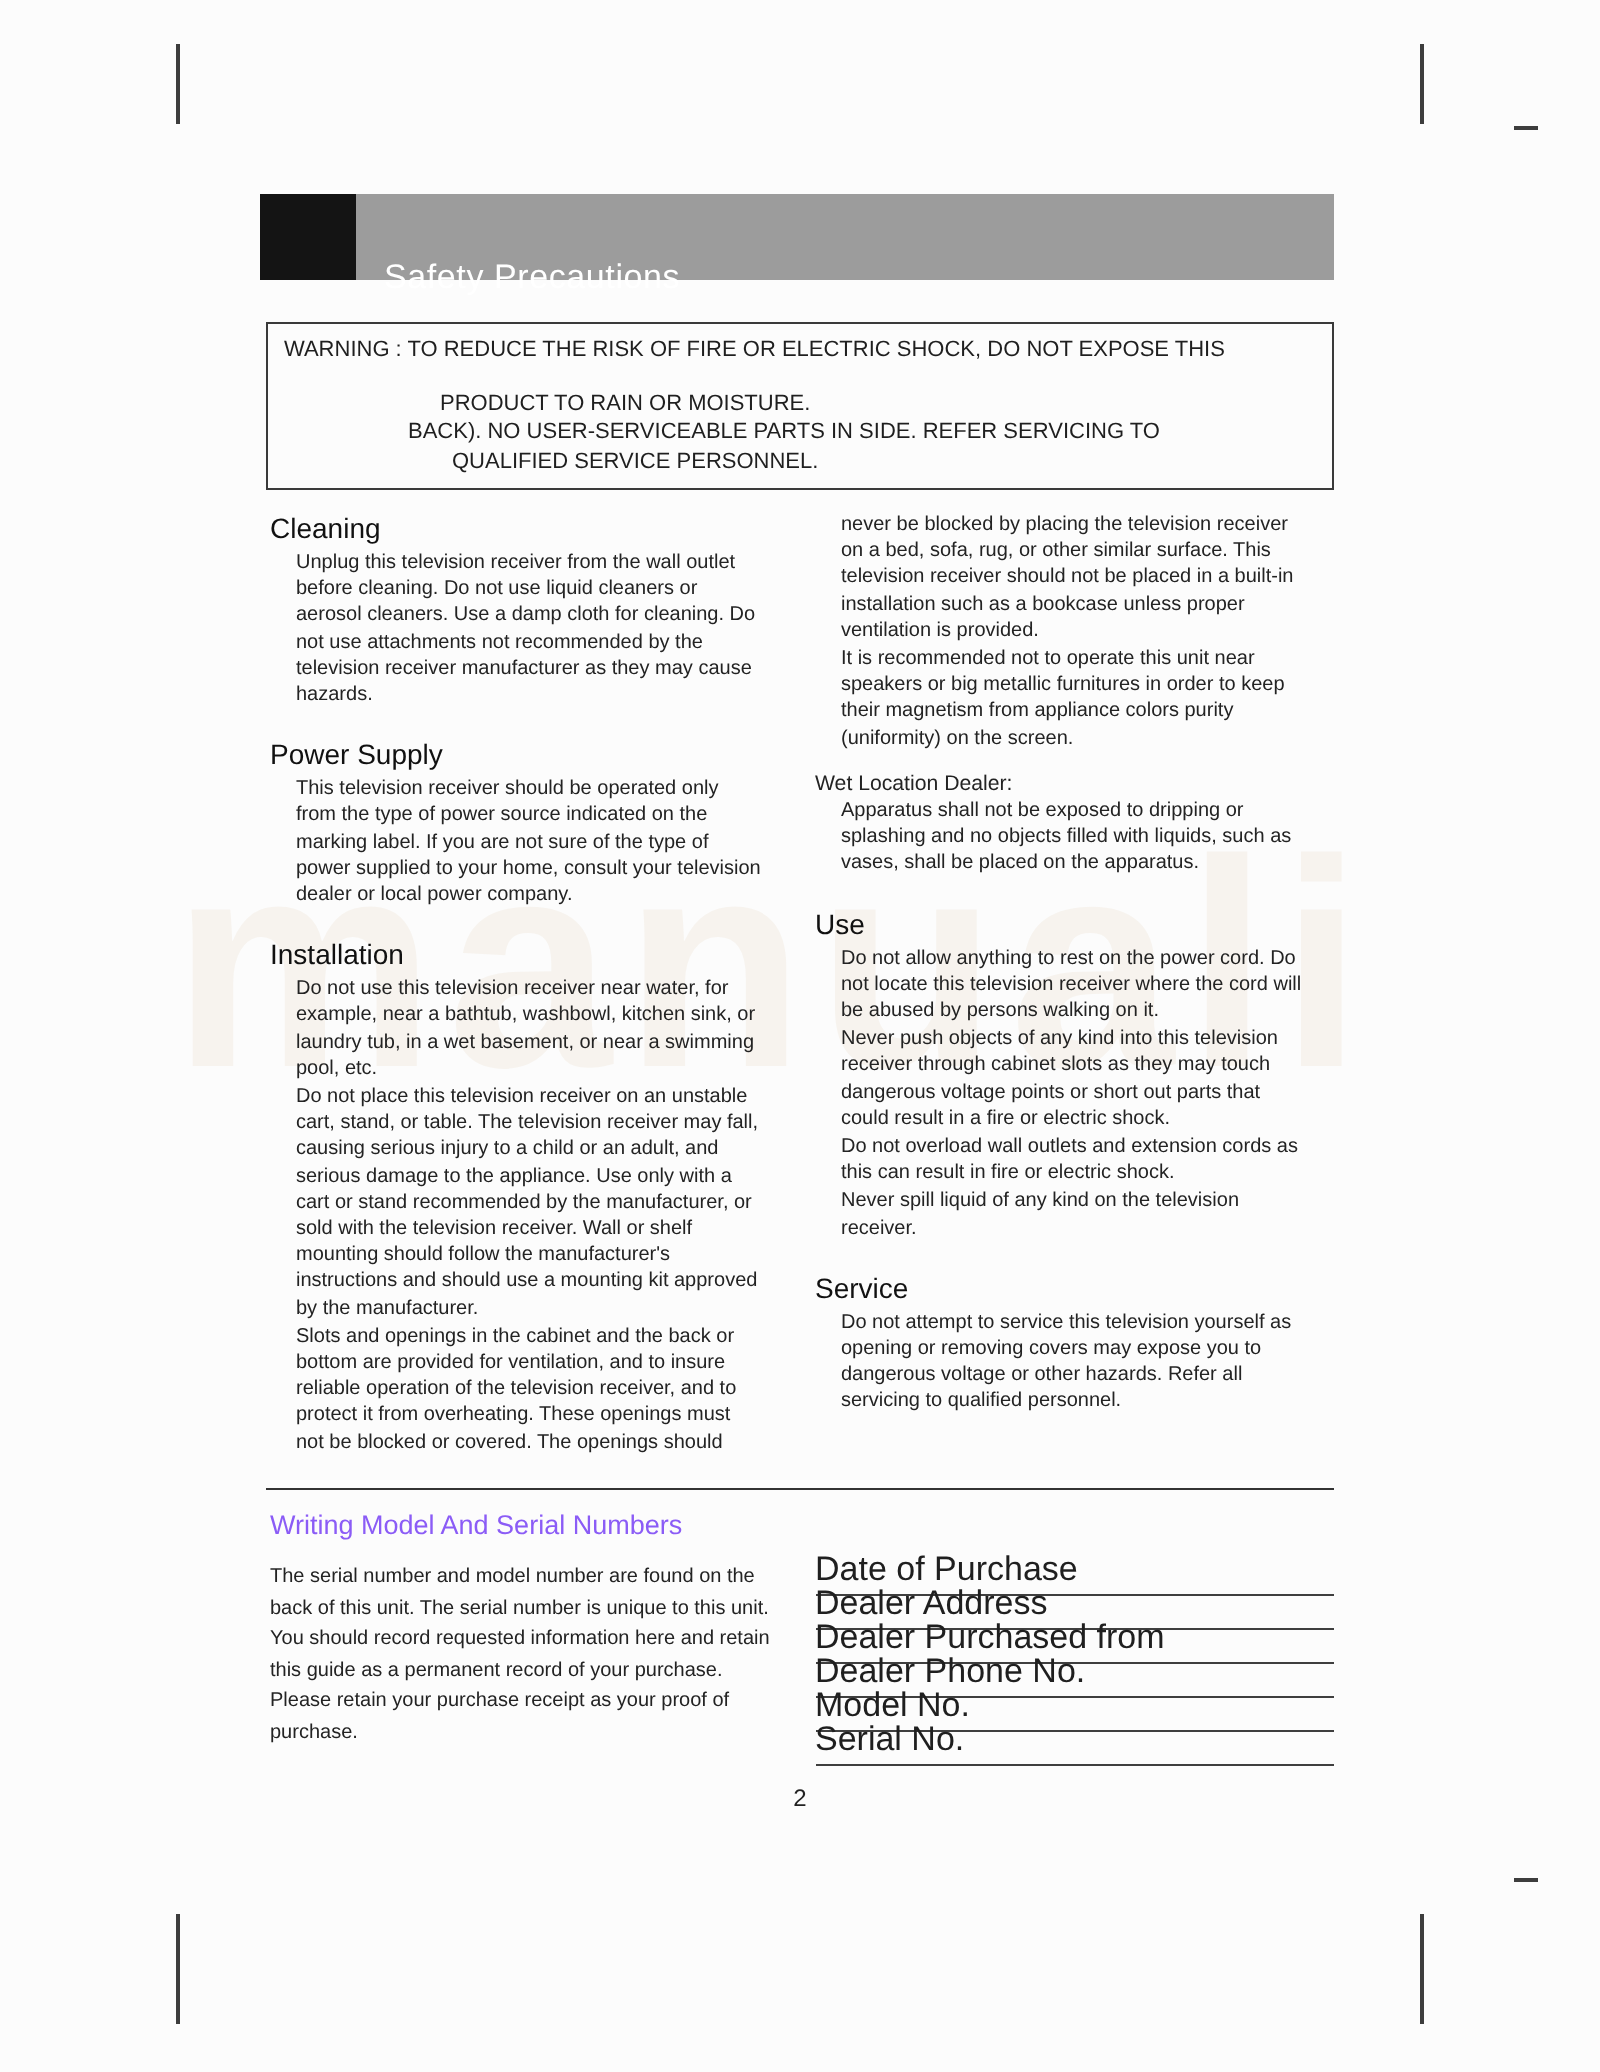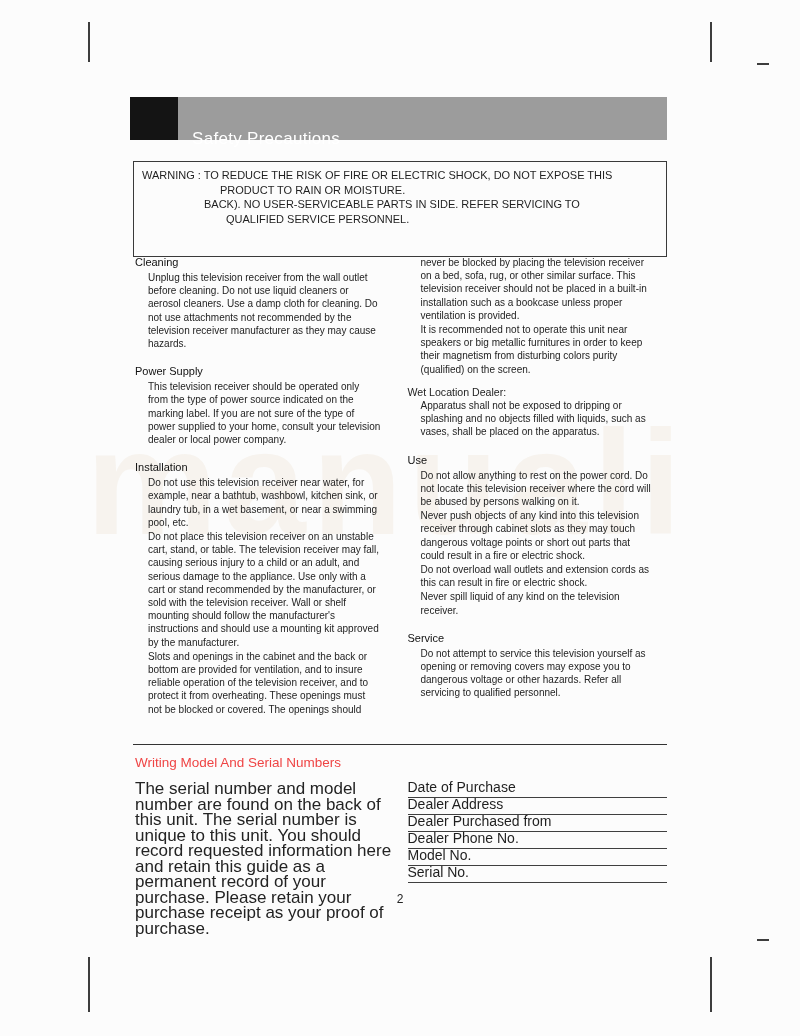--- a/index.html
+++ b/index.html
@@ -32,47 +32,47 @@
   .dash-b  { left:757px; top:939px; }
 
   
   .header-row { position:absolute; left:130px; top:97px; width:537px; height:43px; display:flex; z-index:2; }
   .header-block { width:48px; height:100%; background:#141414; }
   .header-bar { flex:1; background:#9c9c9c; display:flex; align-items:center; padding-left:14px; }
   .header-title { color:#ffffff; font-size:17px; letter-spacing:0.3px;margin-top:40px; }
 
   
   .warning-box {
-    position:absolute; left:133px; top:161px; width:534px; height:96px;
+    position:absolute; left:133px; top:161px; width:534px; height:84px;
     border:1px solid #3a3a3a; padding:6px 8px; z-index:2;
     font-size:11px; line-height:14.6px; color:#1f1f1f; background:transparent;
   }
-  .warning-box .ind-a { padding-left:78px; }
+  .warning-box .ind-a { padding-left:78px;margin-top:12px; }
   .warning-box .ind-b { padding-left:62px; }
   .warning-box .ind-c { padding-left:84px; }
 
   
   .columns { position:absolute; left:135px; top:256px; width:532px; display:flex; gap:13px; z-index:2; }
   .col { flex:1; }
-  .sec-h { font-size:11px; font-weight:normal; color:#111; margin:15px 0 3px; }
+  .sec-h { font-size:14px; font-weight:normal; color:#111; margin:15px 0 3px; }
   .sec-h.first { margin-top:0; }
   .body-p { font-size:10px; line-height:13.2px; color:#232323; margin:0 13px 1px; }
   .wet-label { font-size:10.6px; line-height:13.2px; color:#232323; margin-top:10px; }
 
   
   .divider { position:absolute; left:133px; top:744px; width:534px; height:1px; background:#333; z-index:2; }
-  .bottom-heading { position:absolute; left:135px; top:755px; font-size:13.5px; font-weight:normal; color:#ef4444; z-index:2; }
+  .bottom-heading { position:absolute; left:135px; top:755px; font-size:13.5px; font-weight:normal; color:#8b5cf6; z-index:2; }
   .bottom-cols { position:absolute; left:135px; top:781px; width:532px; display:flex; gap:13px; z-index:2; }
   .bottom-cols .bcol { flex:1; }
-  .bottom-p { font-size:17px; line-height:15.5px; color:#232323; }
+  .bottom-p { font-size:10px; line-height:15.5px; color:#232323; }
   .field-row {
     height:17px; border-bottom:1px solid #3f3f3f;
     display:flex; align-items:flex-end;
   }
-  .field-label { font-size:14px; color:#1f1f1f; padding-bottom:2px; }
+  .field-label { font-size:17px; color:#1f1f1f; padding-bottom:2px; }
 
   
   .page-num { position:absolute; left:133px; top:892px; width:534px; text-align:center; font-size:12px; color:#222; z-index:2; }
 </style>
 </head>
 <body>
 
 <div class="watermark">manuali</div>
 
 <div class="crop v crop-tl"></div>
@@ -106,21 +106,21 @@
     <p class="body-p">This television receiver should be operated only from the type of power source indicated on the marking label. If you are not sure of the type of power supplied to your home, consult your television dealer or local power company.</p>
 
     <h3 class="sec-h">Installation</h3>
     <p class="body-p">Do not use this television receiver near water, for example, near a bathtub, washbowl, kitchen sink, or laundry tub, in a wet basement, or near a swimming pool, etc.</p>
     <p class="body-p">Do not place this television receiver on an unstable cart, stand, or table. The television receiver may fall, causing serious injury to a child or an adult, and serious damage to the appliance. Use only with a cart or stand recommended by the manufacturer, or sold with the television receiver. Wall or shelf mounting should follow the manufacturer's instructions and should use a mounting kit approved by the manufacturer.</p>
     <p class="body-p">Slots and openings in the cabinet and the back or bottom are provided for ventilation, and to insure reliable operation of the television receiver, and to protect it from overheating. These openings must not be blocked or covered. The openings should</p>
   </div>
 
   <div class="col">
     <p class="body-p">never be blocked by placing the television receiver on a bed, sofa, rug, or other similar surface. This television receiver should not be placed in a built-in installation such as a bookcase unless proper ventilation is provided.</p>
-    <p class="body-p">It is recommended not to operate this unit near speakers or big metallic furnitures in order to keep their magnetism from disturbing colors purity (qualified) on the screen.</p>
+    <p class="body-p">It is recommended not to operate this unit near speakers or big metallic furnitures in order to keep their magnetism from appliance colors purity (uniformity) on the screen.</p>
 
     <div class="wet-label">Wet Location Dealer:</div>
     <p class="body-p">Apparatus shall not be exposed to dripping or splashing and no objects filled with liquids, such as vases, shall be placed on the apparatus.</p>
 
     <h3 class="sec-h">Use</h3>
     <p class="body-p">Do not allow anything to rest on the power cord. Do not locate this television receiver where the cord will be abused by persons walking on it.</p>
     <p class="body-p">Never push objects of any kind into this television receiver through cabinet slots as they may touch dangerous voltage points or short out parts that could result in a fire or electric shock.</p>
     <p class="body-p">Do not overload wall outlets and extension cords as this can result in fire or electric shock.</p>
     <p class="body-p">Never spill liquid of any kind on the television receiver.</p>
 

